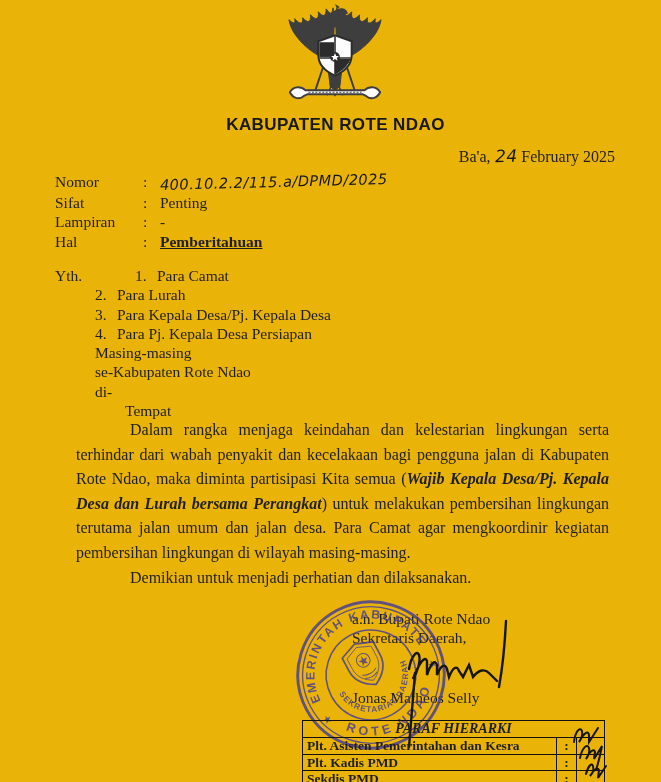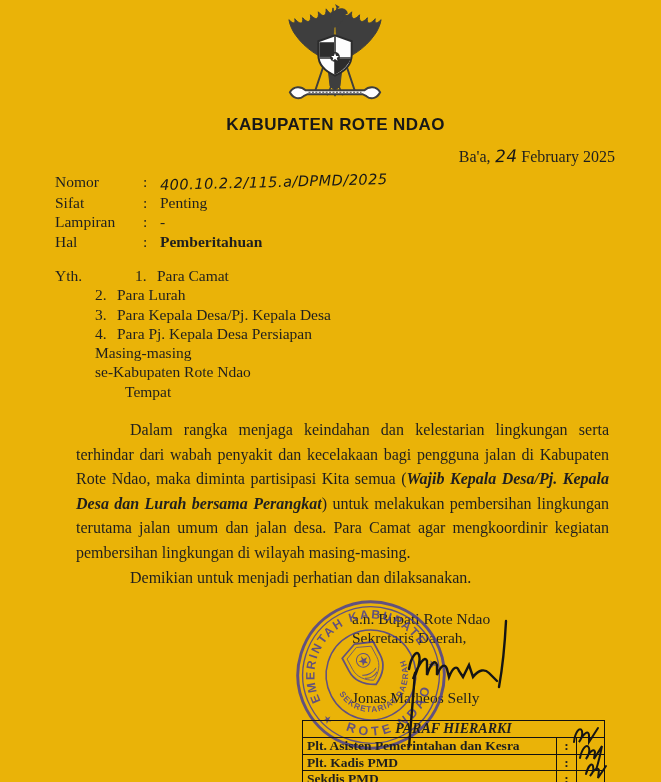--- a/index.html
+++ b/index.html
@@ -27,21 +27,21 @@
     font-family:"DejaVu Sans", sans-serif;
     font-style:italic;font-weight:500;
     display:inline-block;transform:rotate(-1.5deg);
     letter-spacing:.5px;color:#171717;
   }
   
   .meta{position:absolute;left:55px;top:172px;font-size:15.5px;line-height:19.5px;}
   .meta-row{display:flex;}
   .meta-label{width:88px;}
   .meta-sep{width:17px;}
-  .meta-value.emph{font-weight:bold;}
+  .meta-value.emph{font-weight:bold;text-decoration:underline;}
   .meta-value .hand{font-size:14.5px;}
   
   .recipients{position:absolute;left:55px;top:266px;font-size:15.5px;line-height:19.3px;}
   .rec-head{display:flex;}
   .rec-salutation{width:40px;}
   .rec-item{display:flex;margin-left:40px;}
   .rec-item:first-child{margin-left:0;}
   .rec-num{width:22px;}
   .rec-extra{margin-left:40px;}
   .rec-place{margin-left:70px;}
@@ -157,20 +157,21 @@
     <div class="rec-item">
       <span class="rec-num">3.</span>
       <span>Para Kepala Desa/Pj. Kepala Desa</span>
     </div>
     <div class="rec-item">
       <span class="rec-num">4.</span>
       <span>Para Pj. Kepala Desa Persiapan</span>
     </div>
     <div class="rec-extra">Masing-masing</div>
     <div class="rec-extra">se-Kabupaten Rote Ndao</div>
+    <div class="rec-extra">di-</div>
     <div class="rec-place">Tempat</div>
   </div>
 
   <div class="body-text">
     <p><span>Dalam rangka menjaga keindahan dan kelestarian lingkungan serta terhindar dari wabah penyakit dan kecelakaan bagi pengguna jalan di Kabupaten Rote Ndao, maka diminta partisipasi Kita semua (</span><span class="bold-it">Wajib Kepala Desa/Pj. Kepala Desa dan Lurah bersama Perangkat</span><span>) untuk melakukan pembersihan lingkungan terutama jalan umum dan jalan desa. Para Camat agar mengkoordinir kegiatan pembersihan lingkungan di wilayah masing-masing.</span></p>
     <p>Demikian untuk menjadi perhatian dan dilaksanakan.</p>
   </div>
 
   <div class="sig-block">
     <div>a.n. Bupati Rote Ndao</div>

